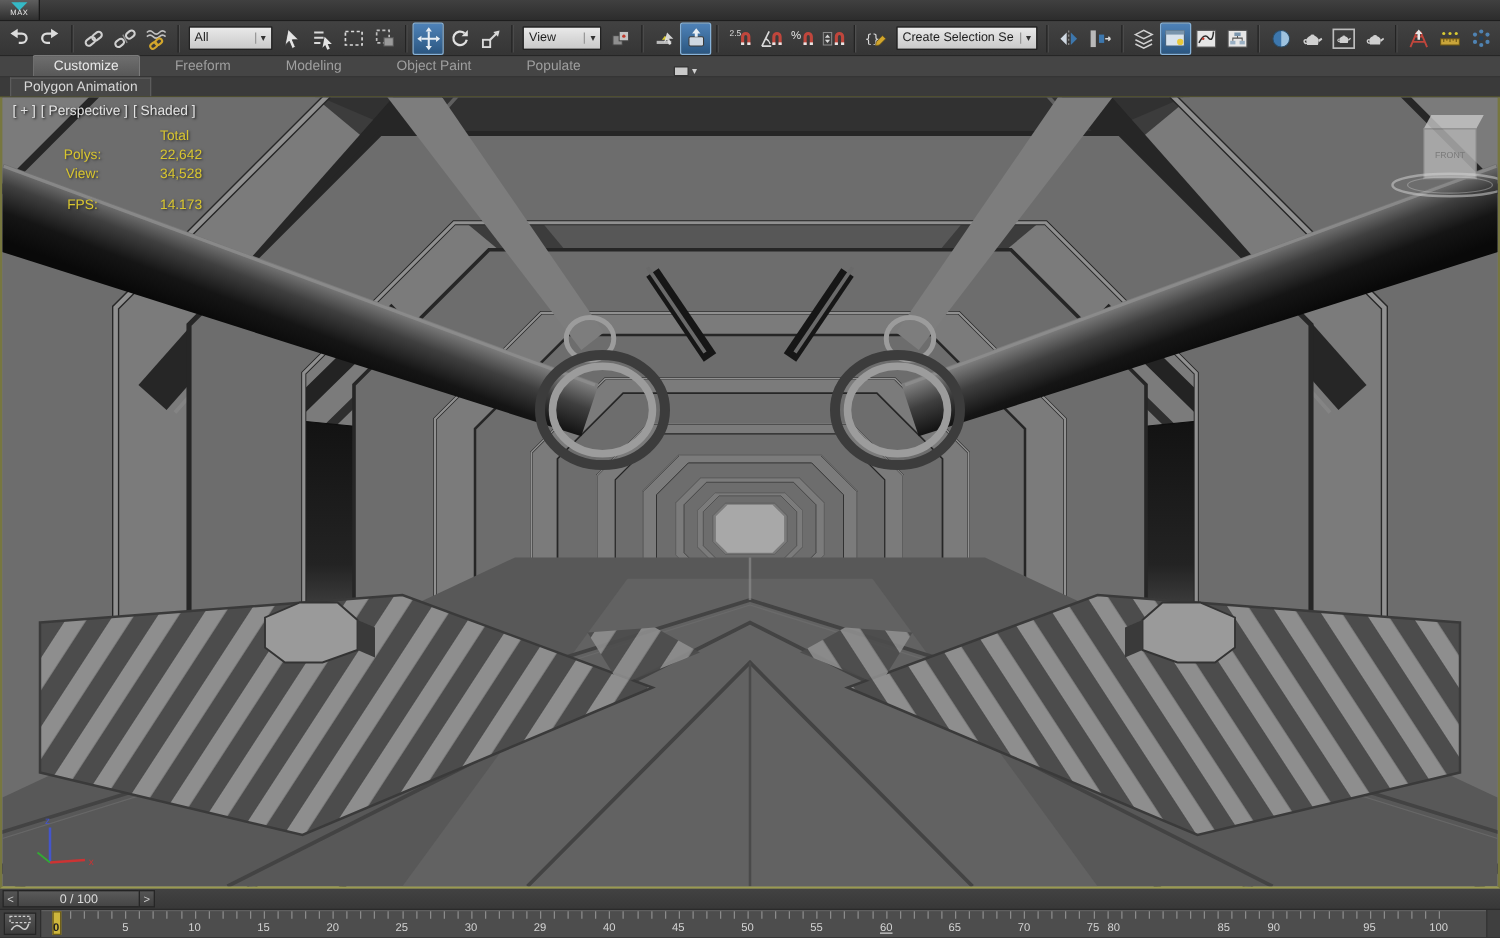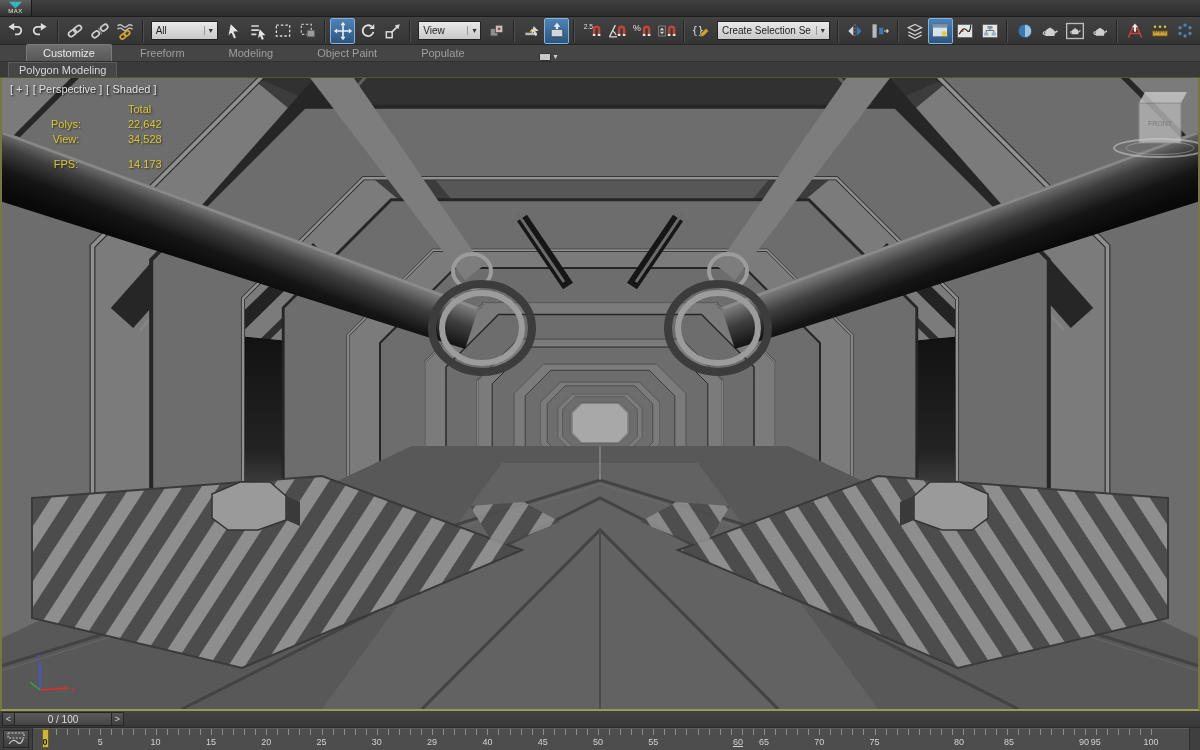--- a/index.html
+++ b/index.html
@@ -385,21 +385,21 @@
       <div class="rtab">Modeling</div>
       <div class="rtab">Object Paint</div>
       <div class="rtab">Populate</div>
       <div class="rtab-min">
         <span class="chip"></span>
         <span>▾</span>
       </div>
     </div>
 
   <div class="panelrow">
-    <div class="ptab">Polygon Modeling</div>
+    <div class="ptab">Polygon Animation</div>
   </div>
 
   <div class="viewport">
     <svg class="scene" viewBox="0 0 1196 631" preserveAspectRatio="none">
       <defs>
         <linearGradient id="gradL" gradientUnits="userSpaceOnUse" x1="239" y1="141" x2="217" y2="198">
           <stop offset="0" stop-color="#7d7d7d"></stop>
             <stop offset=".3" stop-color="#3f3f3f"></stop>
           <stop offset=".65" stop-color="#151515"></stop>
             <stop offset="1" stop-color="#090909"></stop>
@@ -668,21 +668,21 @@
         <div class="tick" style="left: 587.12px;"></div>
         <div class="tick" style="left: 598.18px;"></div>
         <div class="tick" style="left: 609.24px;"></div>
         <div class="tick" style="left: 620.3px;"></div>
         <div class="tlabel" style="left: 620.3px;">55</div>
         <div class="tick" style="left: 631.36px;"></div>
         <div class="tick" style="left: 642.42px;"></div>
         <div class="tick" style="left: 653.48px;"></div>
         <div class="tick" style="left: 664.54px;"></div>
         <div class="tick" style="left: 675.6px;"></div>
-        <div class="tlabel" style="left: 705px; text-decoration: underline;">60</div>
+        <div class="tlabel" style="left: 676px; text-decoration: underline;">60</div>
         <div class="tick" style="left: 686.66px;"></div>
         <div class="tick" style="left: 697.72px;"></div>
         <div class="tick" style="left: 708.78px;"></div>
         <div class="tick" style="left: 719.84px;"></div>
         <div class="tick" style="left: 730.9px;"></div>
         <div class="tlabel" style="left: 730.9px;">65</div>
         <div class="tick" style="left: 741.96px;"></div>
         <div class="tick" style="left: 753.02px;"></div>
         <div class="tick" style="left: 764.08px;"></div>
         <div class="tick" style="left: 775.14px;"></div>
@@ -692,33 +692,33 @@
         <div class="tick" style="left: 808.32px;"></div>
         <div class="tick" style="left: 819.38px;"></div>
         <div class="tick" style="left: 830.44px;"></div>
         <div class="tick" style="left: 841.5px;"></div>
         <div class="tlabel" style="left: 841.5px;">75</div>
         <div class="tick" style="left: 852.56px;"></div>
         <div class="tick" style="left: 863.62px;"></div>
         <div class="tick" style="left: 874.68px;"></div>
         <div class="tick" style="left: 885.74px;"></div>
         <div class="tick" style="left: 896.8px;"></div>
-        <div class="tlabel" style="left: 926px;">80</div>
+        <div class="tlabel" style="left: 858px;">80</div>
         <div class="tick" style="left: 907.86px;"></div>
         <div class="tick" style="left: 918.92px;"></div>
         <div class="tick" style="left: 929.98px;"></div>
         <div class="tick" style="left: 941.04px;"></div>
         <div class="tick" style="left: 952.1px;"></div>
-        <div class="tlabel" style="left: 976px; text-align: center;">85</div>
+        <div class="tlabel" style="left: 946px; text-align: center;">85</div>
         <div class="tick" style="left: 963.16px;"></div>
         <div class="tick" style="left: 974.22px;"></div>
         <div class="tick" style="left: 985.28px;"></div>
         <div class="tick" style="left: 996.34px;"></div>
         <div class="tick" style="left: 1007.4px;"></div>
-        <div class="tlabel" style="left: 1051px;">90</div>
+        <div class="tlabel" style="left: 986px;">90</div>
         <div class="tick" style="left: 1018.46px;"></div>
         <div class="tick" style="left: 1029.52px;"></div>
         <div class="tick" style="left: 1040.58px;"></div>
         <div class="tick" style="left: 1051.64px;"></div>
         <div class="tick" style="left: 1062.7px;"></div>
         <div class="tlabel" style="left: 1062.7px;">95</div>
         <div class="tick" style="left: 1073.76px;"></div>
         <div class="tick" style="left: 1084.82px;"></div>
         <div class="tick" style="left: 1095.88px;"></div>
         <div class="tick" style="left: 1106.94px;"></div>

